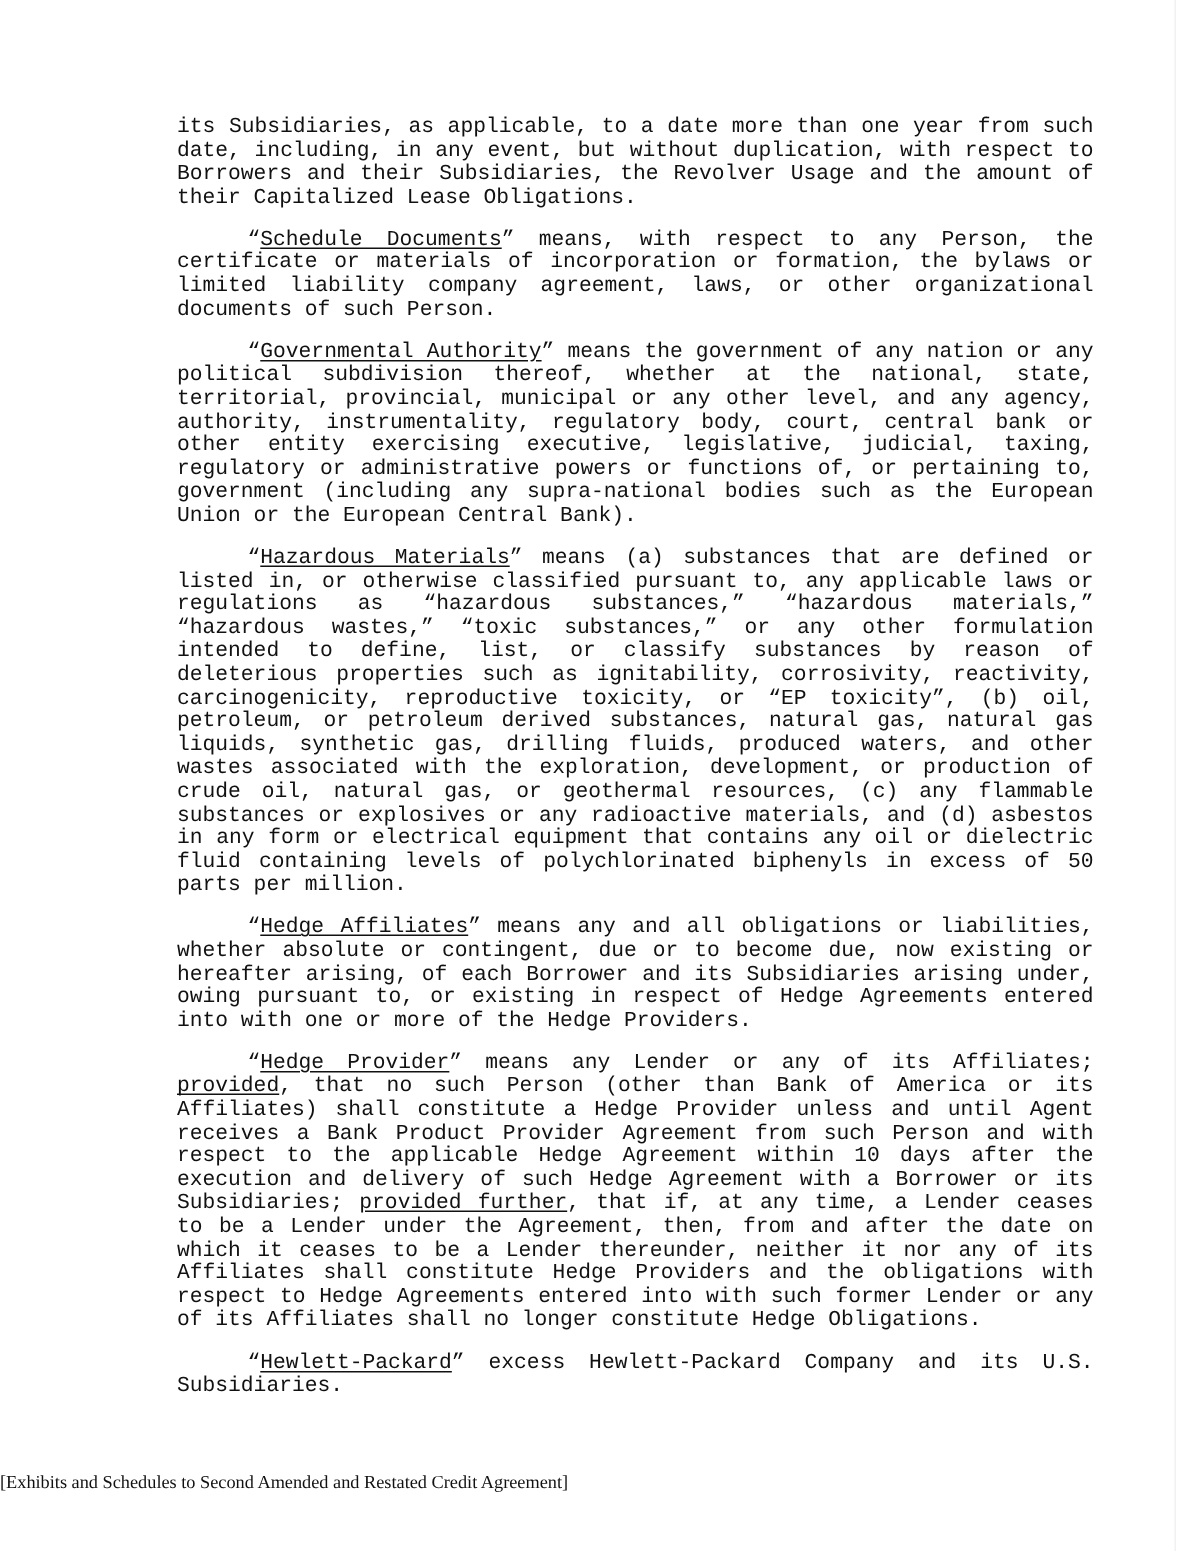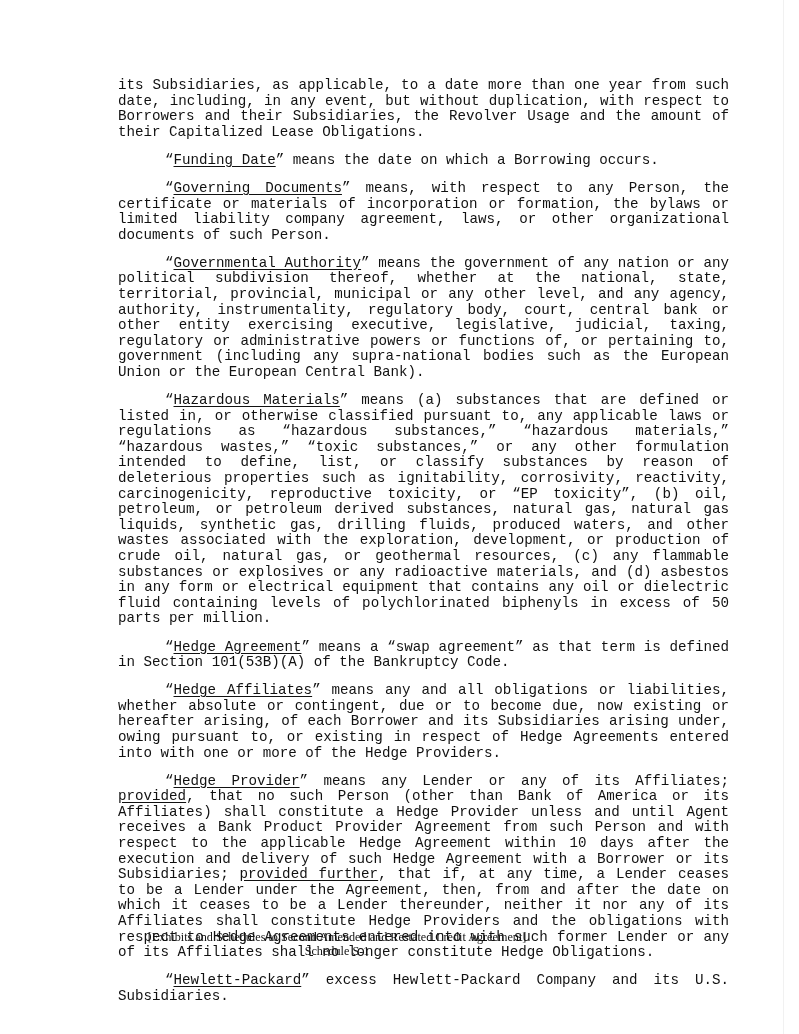--- a/index.html
+++ b/index.html
@@ -6,49 +6,46 @@
   body { width:799px; height:1034px; position:relative; overflow:hidden; }
   .page {
     position:absolute; left:101px; top:78px; width:611px;
     font-family:Liberation Mono, monospace; font-size:14.2px; line-height:15.6px;
     color:#111; text-align:justify;margin-left:17px;
   }
   .page p { margin:0 0 12.5px 0; }
   .page p.def { text-indent:47px; }
   .u { text-decoration:underline; text-underline-offset:2px; }
   .footer {
-    position:absolute; left:0; width:674px; top:930px;
+    position:absolute; left:0; width:674px; top:981px;
     font-family:"Liberation Serif", serif; font-size:12.2px; line-height:14px;
-    text-align:center; color:#111;
+    text-align:left; color:#111;
   }
   .edge { position:absolute; left:783px; top:0; width:1px; height:1034px; background:#f1f1f1; }
 </style>
 </head>
 <body>
 
 <div class="edge"></div>
 
 <div class="page">
   <p>its Subsidiaries, as applicable, to a date more than one year from such date, including, in any event, but without duplication, with respect to Borrowers and their Subsidiaries, the Revolver Usage and the amount of their Capitalized Lease Obligations.</p>
 
-  <p class="def"><span>“</span><span class="u">Funding Date</span><span>” means the date on which a Borrowing occurs.</span></p>
 
 
 
-  <p class="def"><span>“</span><span class="u">Governing Documents</span><span>” means, with respect to any Person, the certificate or materials of incorporation or formation, the bylaws or limited liability company agreement, laws, or other organizational documents of such Person.</span></p>
+  <p class="def"><span>“</span><span class="u">Schedule Documents</span><span>” means, with respect to any Person, the certificate or materials of incorporation or formation, the bylaws or limited liability company agreement, laws, or other organizational documents of such Person.</span></p>
 
   <p class="def"><span>“</span><span class="u">Governmental Authority</span><span>” means the government of any nation or any political subdivision thereof, whether at the national, state, territorial, provincial, municipal or any other level, and any agency, authority, instrumentality, regulatory body, court, central bank or other entity exercising executive, legislative, judicial, taxing, regulatory or administrative powers or functions of, or pertaining to, government (including any supra-national bodies such as the European Union or the European Central Bank).</span></p>
 
   <p class="def"><span>“</span><span class="u">Hazardous Materials</span><span>” means (a) substances that are defined or listed in, or otherwise classified pursuant to, any applicable laws or regulations as “hazardous substances,” “hazardous materials,” “hazardous wastes,” “toxic substances,” or any other formulation intended to define, list, or classify substances by reason of deleterious properties such as ignitability, corrosivity, reactivity, carcinogenicity, reproductive toxicity, or “EP toxicity”, (b) oil, petroleum, or petroleum derived substances, natural gas, natural gas liquids, synthetic gas, drilling fluids, produced waters, and other wastes associated with the exploration, development, or production of crude oil, natural gas, or geothermal resources, (c) any flammable substances or explosives or any radioactive materials, and (d) asbestos in any form or electrical equipment that contains any oil or dielectric fluid containing levels of polychlorinated biphenyls in excess of 50 parts per million.</span></p>
 
-  <p class="def"><span>“</span><span class="u">Hedge Agreement</span><span>” means a “swap agreement” as that term is defined in Section 101(53B)(A) of the Bankruptcy Code.</span></p>
 
   <p class="def"><span>“</span><span class="u">Hedge Affiliates</span><span>” means any and all obligations or liabilities, whether absolute or contingent, due or to become due, now existing or hereafter arising, of each Borrower and its Subsidiaries arising under, owing pursuant to, or existing in respect of Hedge Agreements entered into with one or more of the Hedge Providers.</span></p>
 
   <p class="def"><span>“</span><span class="u">Hedge Provider</span><span>” means any Lender or any of its Affiliates; </span><span class="u">provided</span><span>, that no such Person (other than Bank of America or its Affiliates) shall constitute a Hedge Provider unless and until Agent receives a Bank Product Provider Agreement from such Person and with respect to the applicable Hedge Agreement within 10 days after the execution and delivery of such Hedge Agreement with  a Borrower or its Subsidiaries; </span><span class="u">provided further</span><span>, that if, at any time, a Lender ceases to be a Lender under the Agreement, then, from and after the date on which it ceases to be a Lender thereunder, neither it nor any of its Affiliates shall constitute Hedge Providers and the obligations with respect to Hedge Agreements entered into with such former Lender or any of its Affiliates shall no longer constitute Hedge Obligations.</span></p>
 
   <p class="def"><span>“</span><span class="u">Hewlett-Packard</span><span>” excess Hewlett-Packard Company and its U.S. Subsidiaries.</span></p>
 </div>
 
 <div class="footer">
   <div>[Exhibits and Schedules to Second Amended and Restated Credit Agreement]</div>
-  <div>Schedule S-1</div>
 </div>
 
 </body></html>

